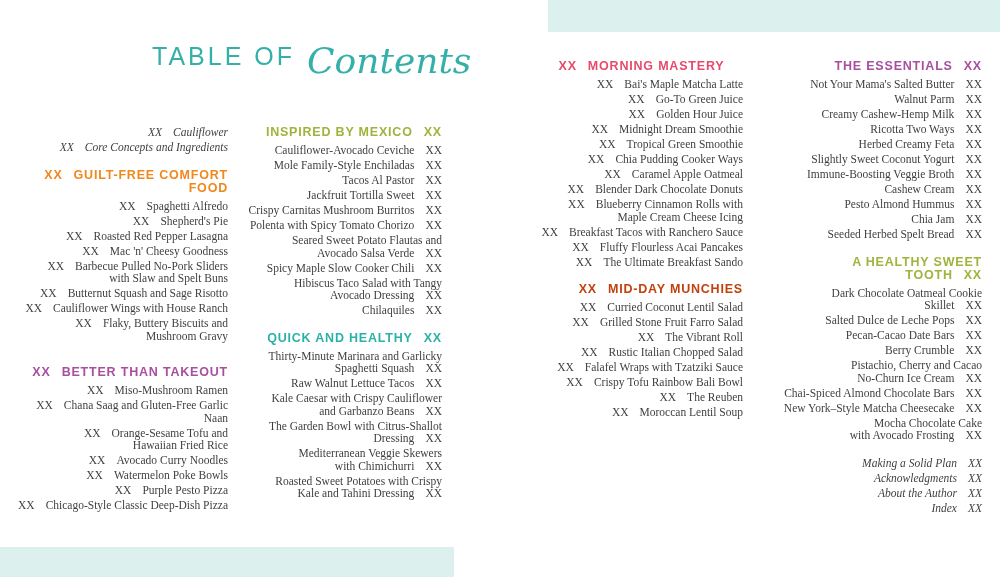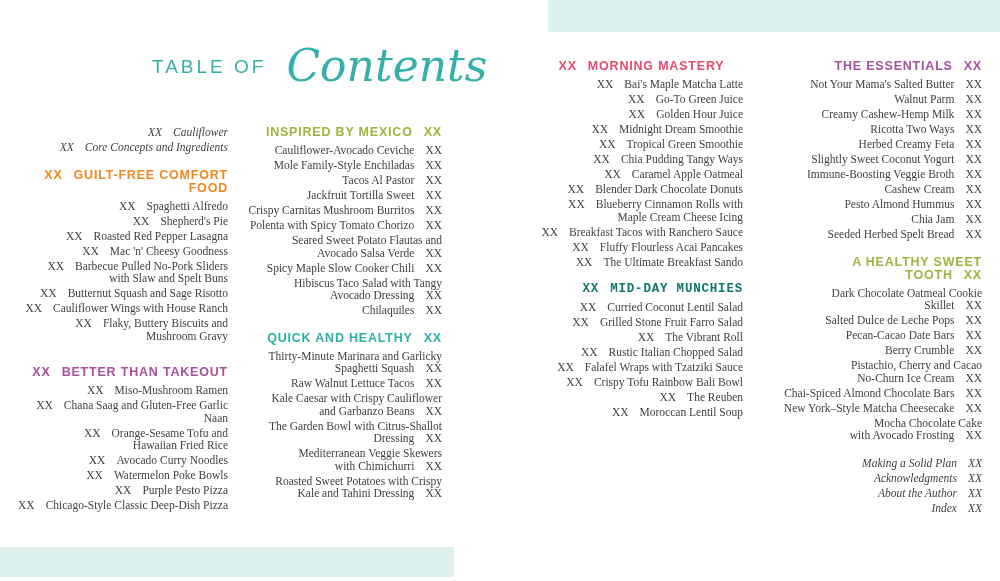--- a/index.html
+++ b/index.html
@@ -6,26 +6,26 @@
   .spread {
     position:relative; width:1000px; height:581px; background:#ffffff;
     font-family:"Liberation Serif", serif; color:#3f3f3f; overflow:hidden;
   }
   .band { position:absolute; background:#dcf0ee; }
   .band-top { left:548px; top:0; width:452px; height:32px; }
   .band-bottom { left:0; top:547px; width:454px; height:30px; }
 
   .title { position:absolute; left:152px; top:40px; white-space:nowrap; }
   .title-prefix {
-    font-family:"Liberation Sans", sans-serif; font-size:19px; letter-spacing:3px;
+    font-family:"Liberation Sans", sans-serif; font-size:25px; letter-spacing:3px;
     color:#35b0a8; vertical-align:8px;
   }
   .title-script {
-    font-family:"DejaVu Serif", serif; font-style:italic; font-size:44px;
-    color:#35b0a8; margin-left:16px;
+    font-family:"DejaVu Serif", serif; font-style:italic; font-size:36px;
+    color:#35b0a8; margin-left:8px;
   }
 
   .col { position:absolute; font-size:11.5px; }
   .align-right { text-align:right; }
   .align-left { text-align:right; }
   .col-l1 { left:13px;  top:126px; width:215px; }
   .col-l2 { left:237px; top:126px; width:205px; }
   .col-r1 { left:540px; top:60px;  width:203px; }
   .col-r2 { left:772px; top:60px;  width:210px; }
 
@@ -115,31 +115,31 @@
       </div>
     </div>
   <div class="col col-r1 align-right">
       <div class="block">
         <div class="heading" style="color: rgb(232, 74, 110); text-align: center;"><span class="hnum gap-r">XX</span><span class="htext">MORNING MASTERY</span></div>
         <div class="item"><span class="num gap-r">XX</span><span class="label">Bai's Maple Matcha Latte</span></div>
         <div class="item"><span class="num gap-r">XX</span><span class="label">Go-To Green Juice</span></div>
         <div class="item"><span class="num gap-r">XX</span><span class="label">Golden Hour Juice</span></div>
         <div class="item"><span class="num gap-r">XX</span><span class="label">Midnight Dream Smoothie</span></div>
         <div class="item"><span class="num gap-r">XX</span><span class="label">Tropical Green Smoothie</span></div>
-        <div class="item"><span class="num gap-r">XX</span><span class="label">Chia Pudding Tangy Ways</span></div>
+        <div class="item"><span class="num gap-r">XX</span><span class="label">Chia Pudding Cooker Ways</span></div>
         <div class="item"><span class="num gap-r">XX</span><span class="label">Caramel Apple Oatmeal</span></div>
         <div class="item"><span class="num gap-r">XX</span><span class="label">Blender Dark Chocolate Donuts</span></div>
         <div class="item"><span class="num gap-r">XX</span><span class="label">Blueberry Cinnamon Rolls with
 Maple Cream Cheese Icing</span></div>
         <div class="item"><span class="num gap-r">XX</span><span class="label">Breakfast Tacos with Ranchero Sauce</span></div>
         <div class="item"><span class="num gap-r">XX</span><span class="label">Fluffy Flourless Acai Pancakes</span></div>
         <div class="item"><span class="num gap-r">XX</span><span class="label">The Ultimate Breakfast Sando</span></div>
       </div>
       <div class="block">
-        <div class="heading" style="color: #0f766e; font-family: Liberation Mono, monospace;"><span class="hnum gap-r">XX</span><span class="htext">MID-DAY MUNCHIES</span></div>
+        <div class="heading" style="color: #c2410c;"><span class="hnum gap-r">XX</span><span class="htext">MID-DAY MUNCHIES</span></div>
         <div class="item"><span class="num gap-r">XX</span><span class="label">Curried Coconut Lentil Salad</span></div>
         <div class="item"><span class="num gap-r">XX</span><span class="label">Grilled Stone Fruit Farro Salad</span></div>
         <div class="item"><span class="num gap-r">XX</span><span class="label">The Vibrant Roll</span></div>
         <div class="item"><span class="num gap-r">XX</span><span class="label">Rustic Italian Chopped Salad</span></div>
         <div class="item"><span class="num gap-r">XX</span><span class="label">Falafel Wraps with Tzatziki Sauce</span></div>
         <div class="item"><span class="num gap-r">XX</span><span class="label">Crispy Tofu Rainbow Bali Bowl</span></div>
         <div class="item"><span class="num gap-r">XX</span><span class="label">The Reuben</span></div>
         <div class="item"><span class="num gap-r">XX</span><span class="label">Moroccan Lentil Soup</span></div>
       </div>
     </div>

